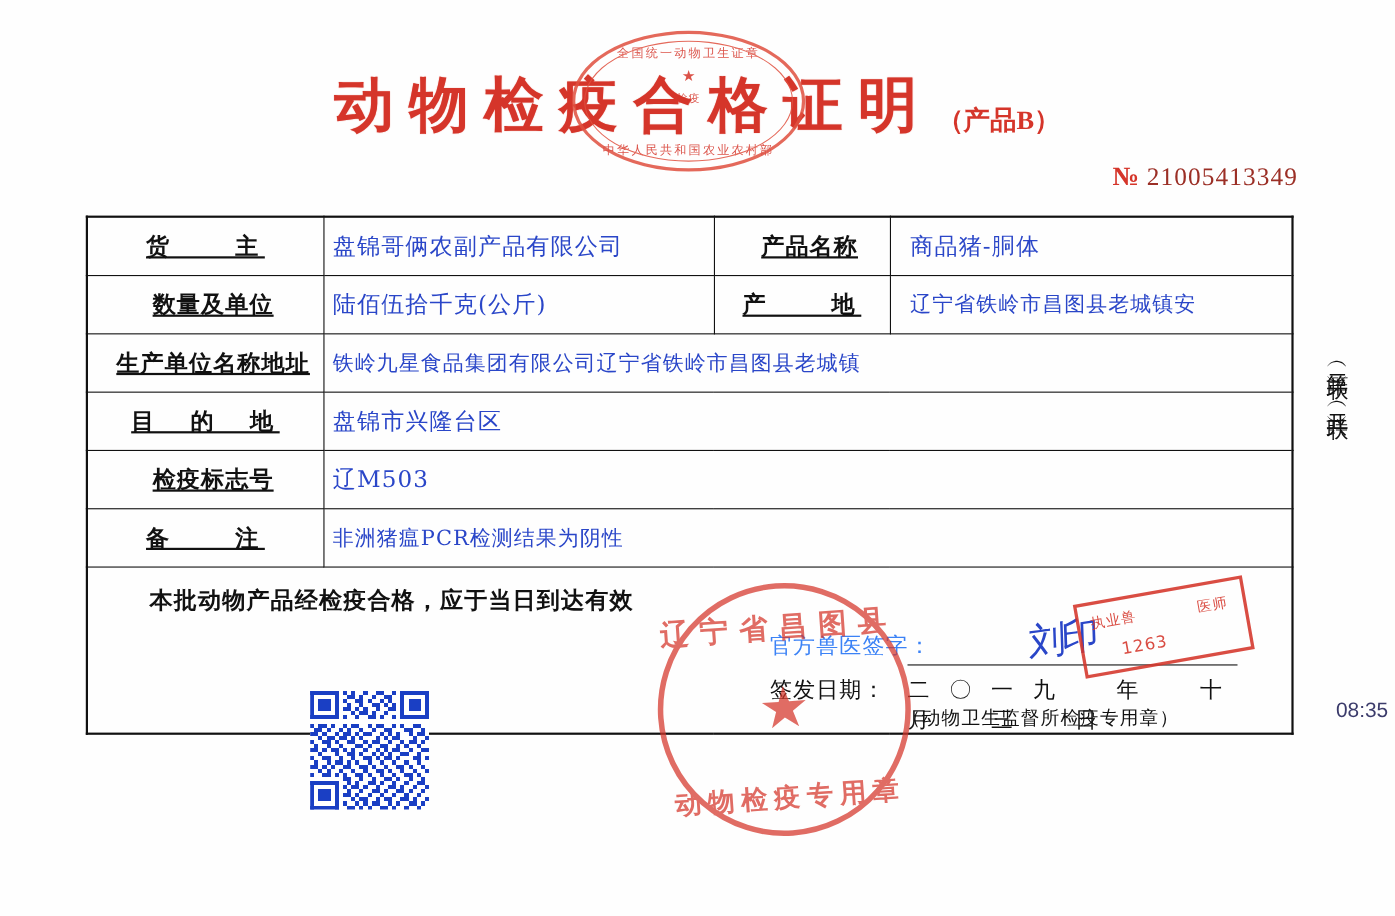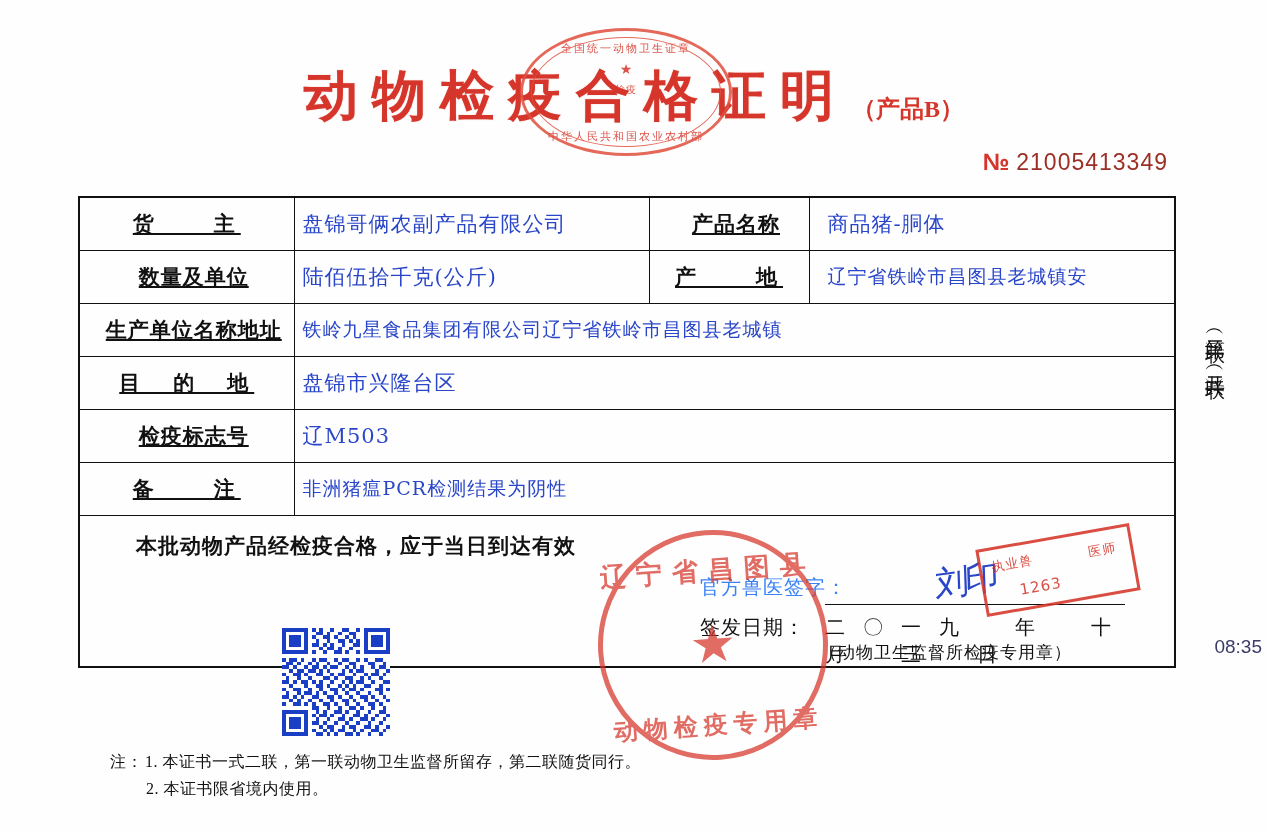--- a/index.html
+++ b/index.html
@@ -83,25 +83,25 @@
     left: 50%;
     top: 30px;
     transform: translateX(-50%);
     color: #d5352a;
     font-size: 14px;
   }
 
   
   .serial {
     position: absolute;
-    right: 100px;
+    right: 88px;
     top: 148px;
     color: #d5352a;
     font-size: 24px;
-    font-family: Liberation Sans, sans-serif;
+    font-family: Liberation Serif, serif;
     letter-spacing: 1px;
   }
   .serial .no-mark {
     font-size: 24px;
     font-weight: bold;
     margin-right: 6px;
   }
   .serial .serial-num {
     color: #9b2f26;
     font-size: 23px;
@@ -647,22 +647,14 @@
     <div class="bs-top">辽宁省昌图县</div>
     <div class="bs-star">★</div>
     <div class="bs-bottom">动物检疫专用章</div>
   </div>
 
   <div class="side-vert">
     <div class="v1">（第二联）</div>
     <div class="v2">（共二联）</div>
   </div>
 
-  <div class="notes">
-    <div>
-      <span class="n-label">注：</span><span>1. 本证书一式二联，第一联动物卫生监督所留存，第二联随货同行。</span>
-    </div>
-    <div style="padding-left:36px">
-      <span>2. 本证书限省境内使用。</span>
-    </div>
-  </div>
 
 </div>
 
 </body></html>

